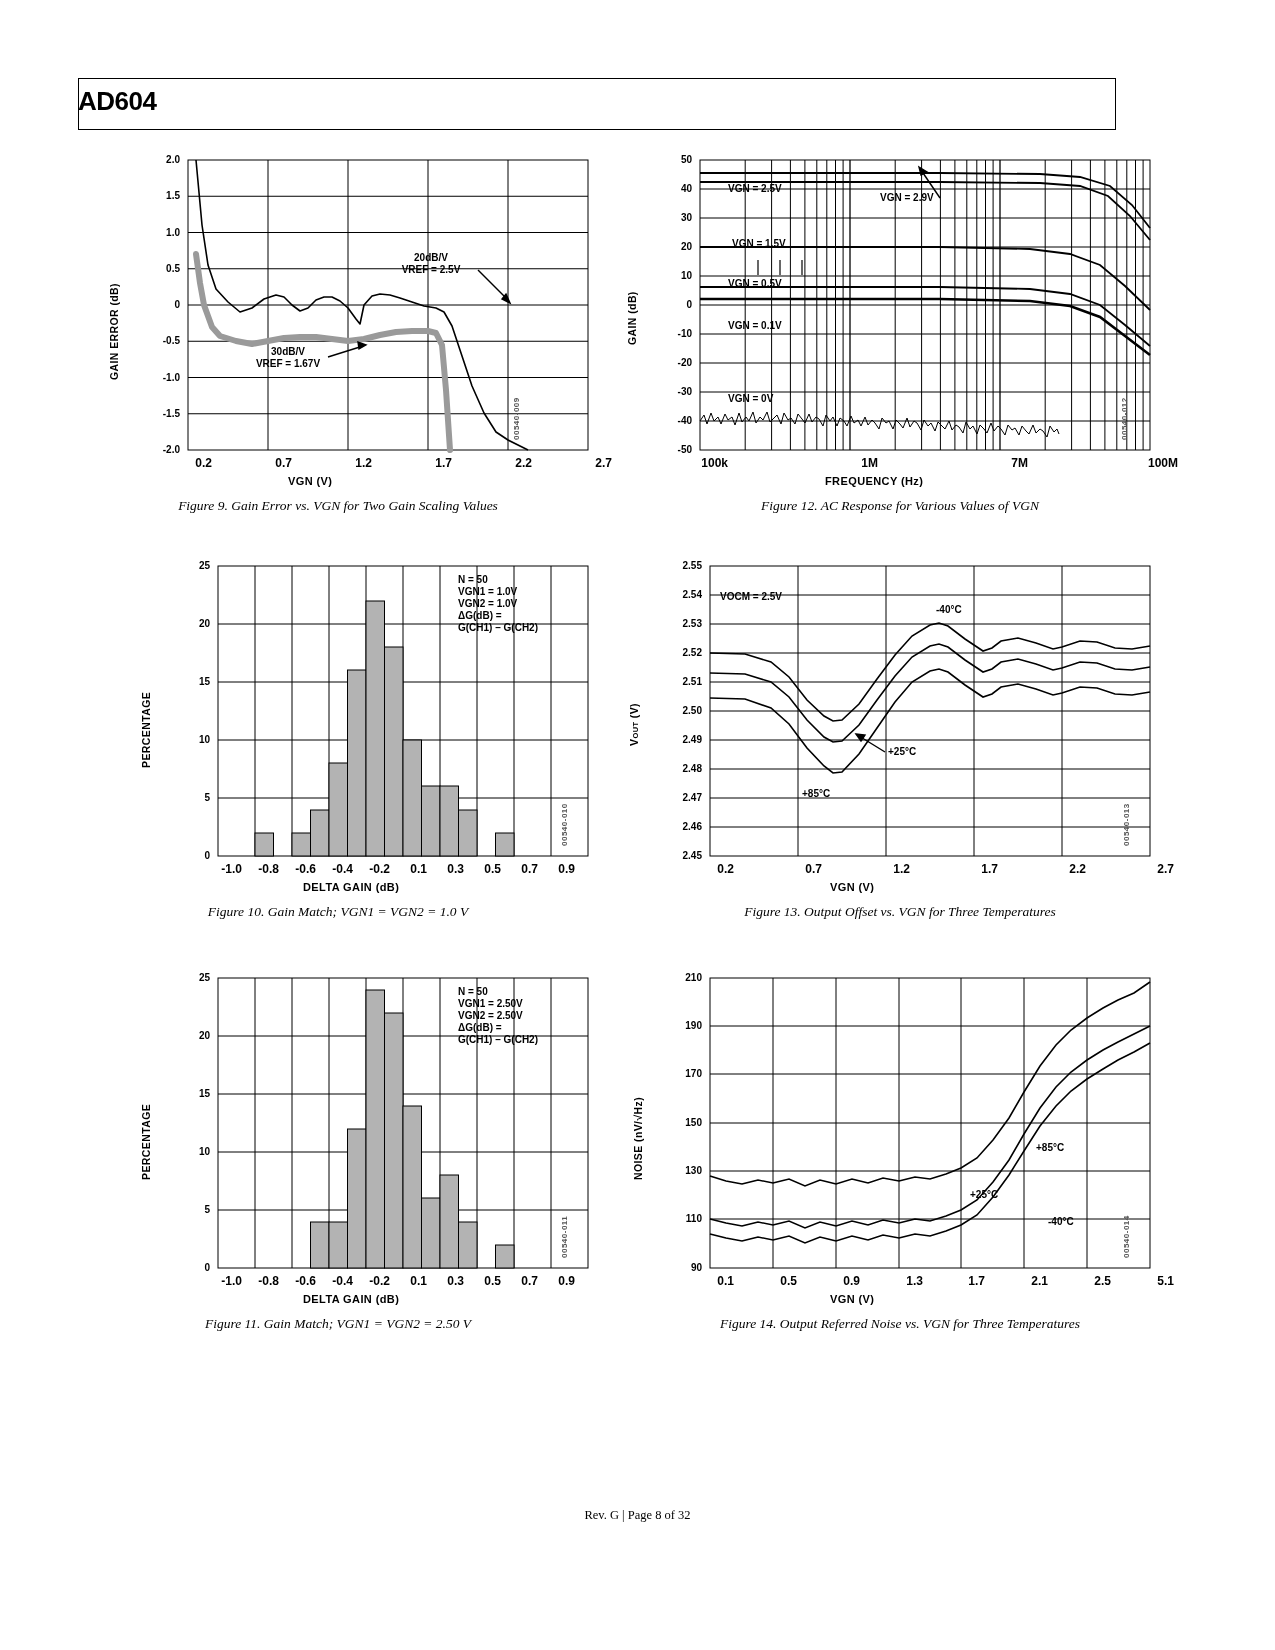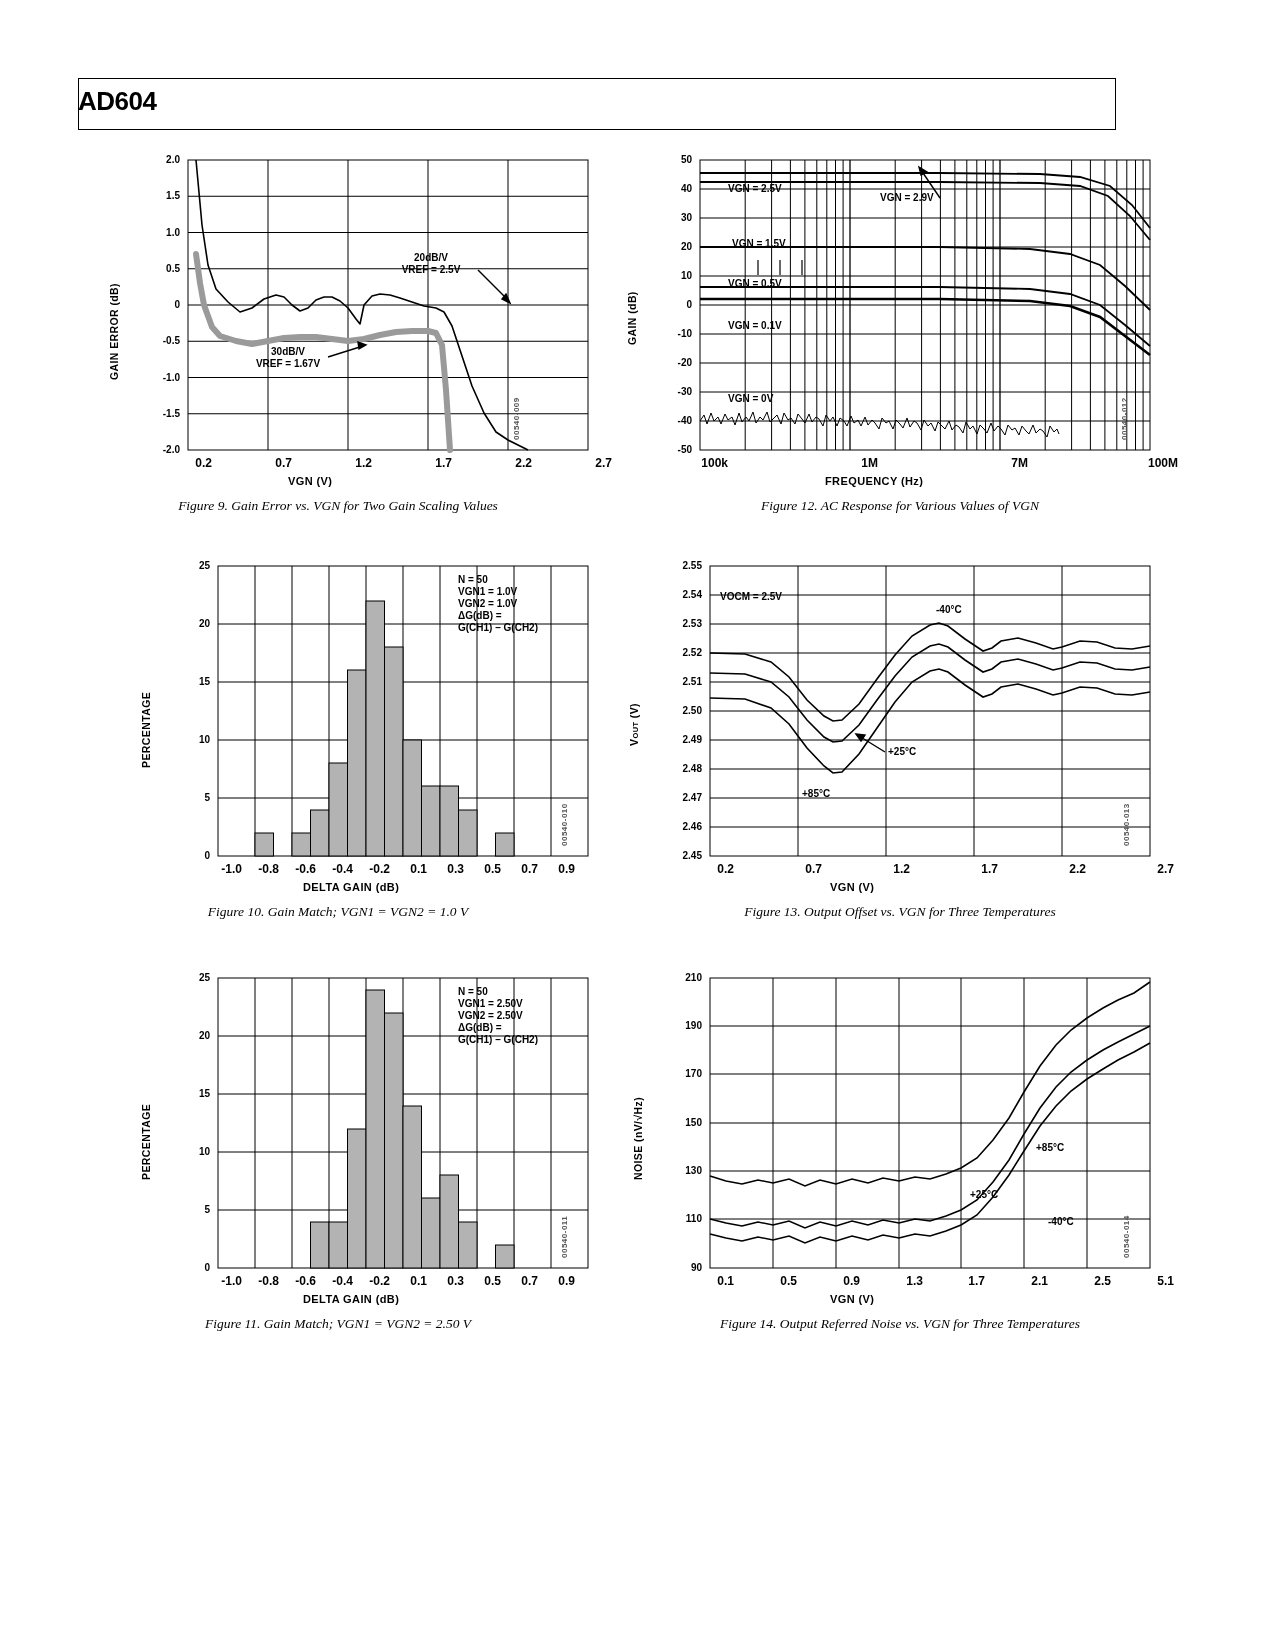--- a/index.html
+++ b/index.html
@@ -506,14 +506,15 @@
     <div class="tick-x" style="left:486px; top:306px; width:48px;">5.1</div>
     <div class="axis-label-x" style="left:190px; top:325px; width:200px;">VGN (V)</div>
     <div class="axis-label-y" style="left:-8px; top:212px;">NOISE (nV/√Hz)</div>
     <div class="anno" style="left:396px; top:174px;">+85°C</div>
     <div class="anno" style="left:330px; top:221px;">+25°C</div>
     <div class="anno" style="left:408px; top:248px;">-40°C</div>
     <div class="idcode" style="left:482px; top:290px;">00540-014</div>
     <div class="fig-caption" style="left:0; top:348px;">Figure 14. Output Referred Noise vs. VGN for Three Temperatures</div>
   </div>
 
+  <div class="footer">Rev. G | Page 8 of 32</div>
 
 </div>
 
 </body></html>

